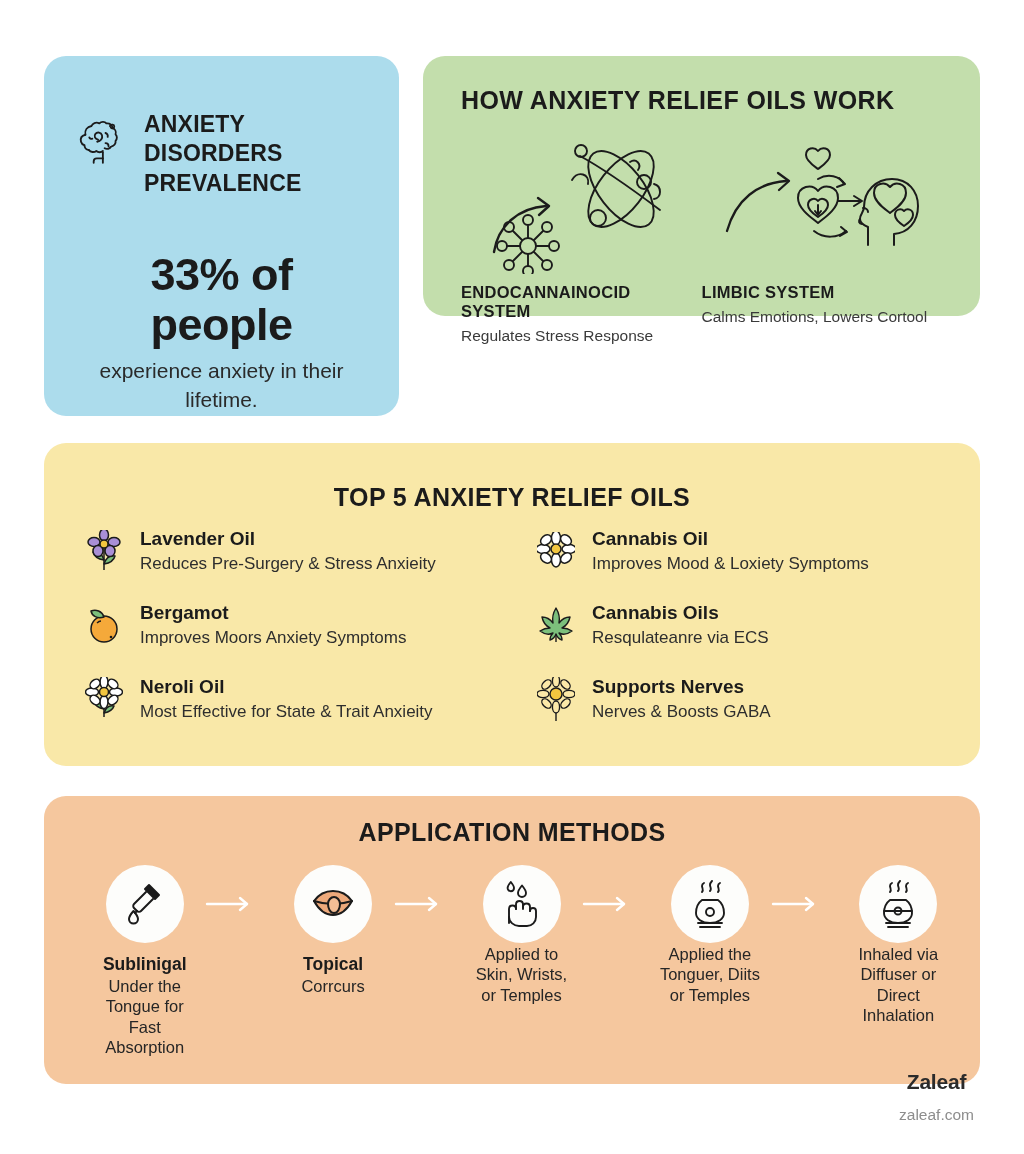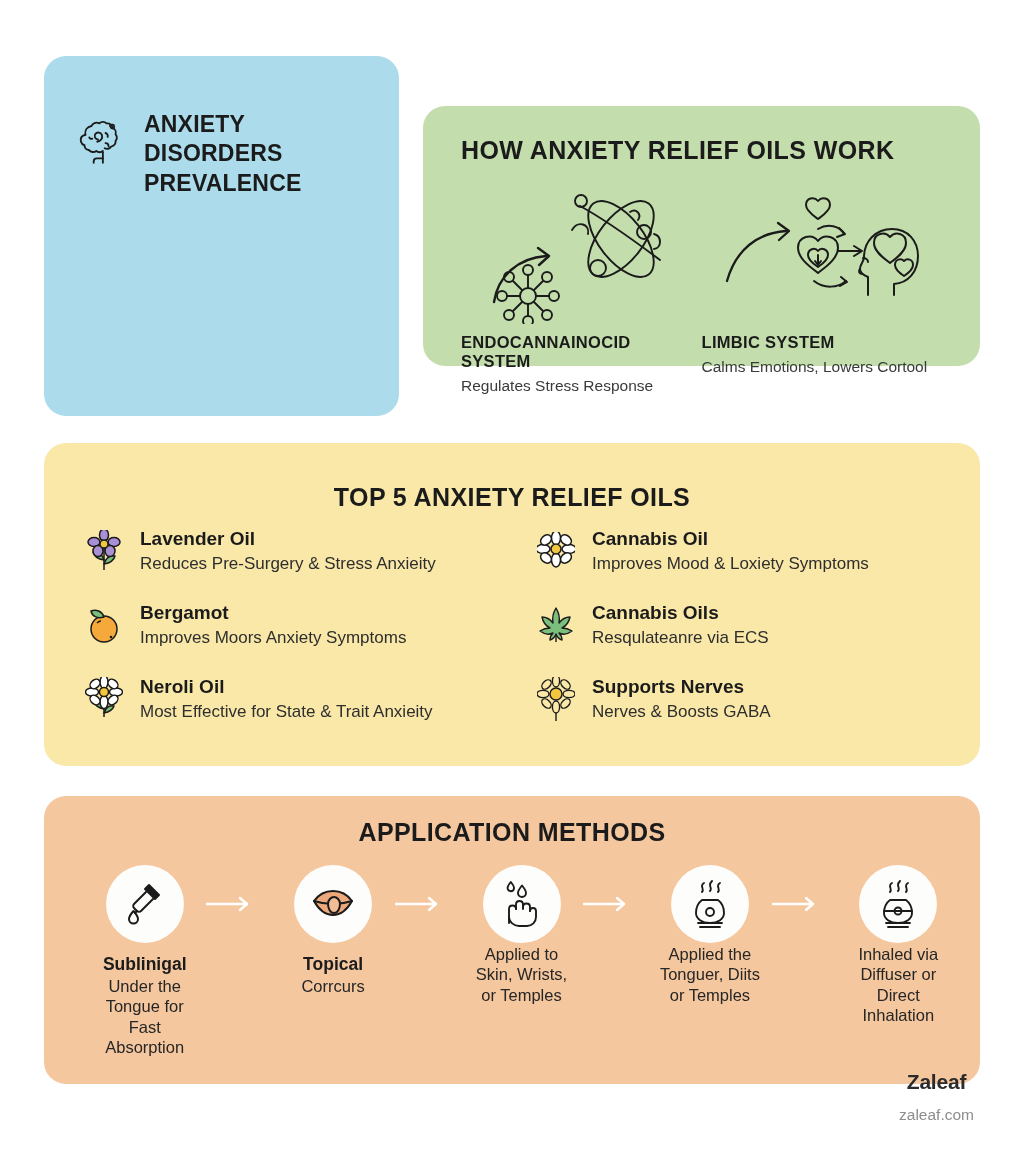--- a/index.html
+++ b/index.html
@@ -27,21 +27,21 @@
   .card {
     border-radius: 22px;
     box-sizing: border-box;
     position: relative;
   }
 
   
   .top-row {
     display: flex;
     gap: 24px;
-    align-items: center;
+    align-items: flex-start;
   }
   .card-prevalence {
     width: 355px;
     height: 360px;
     background: var(--blue);
     padding: 54px 30px 0 30px;
     display: flex;
     flex-direction: column;
   }
   .prev-head {
@@ -265,20 +265,24 @@
             <path d="M33 46v12"></path>
             <path d="M33 53h-7c-2 0-3.5 1.5-3.5 3.5V58"></path>
             <path d="M27.5 31.5c-3.5-.5-5-4-3-6.5s6.5-2 7.5 1.5c1 3.5-1.5 7-5.5 7.5"></path>
             <path d="M21 30.5c-1.5.5-3 0-3.5-1.5"></path>
             <path d="M36 24c2 .5 3 2.5 2.5 4.5"></path>
             <path d="M36 35.5c2 0 3.5 1.5 3.5 3.5"></path>
             <path d="M41 16c1.5-2.5 5-2 5 .5s-3 3-4 1"></path>
           </svg>
         </span>
         <div class="prev-title">ANXIETY DISORDERS PREVALENCE</div>
+      </div>
+      <div class="prev-body">
+        <div class="prev-stat">33% of people</div>
+        <div class="prev-sub">experience anxiety in their lifetime.</div>
       </div>
     </div>
 
     <div class="card card-how">
       <div class="how-title">HOW ANXIETY RELIEF OILS WORK</div>
       <div class="how-cols">
 
         <div class="how-col">
           <div class="how-art">
             <svg width="210" height="140" viewBox="0 0 210 140" fill="none" stroke="#1b1b1b" stroke-width="1.9" stroke-linecap="round">

